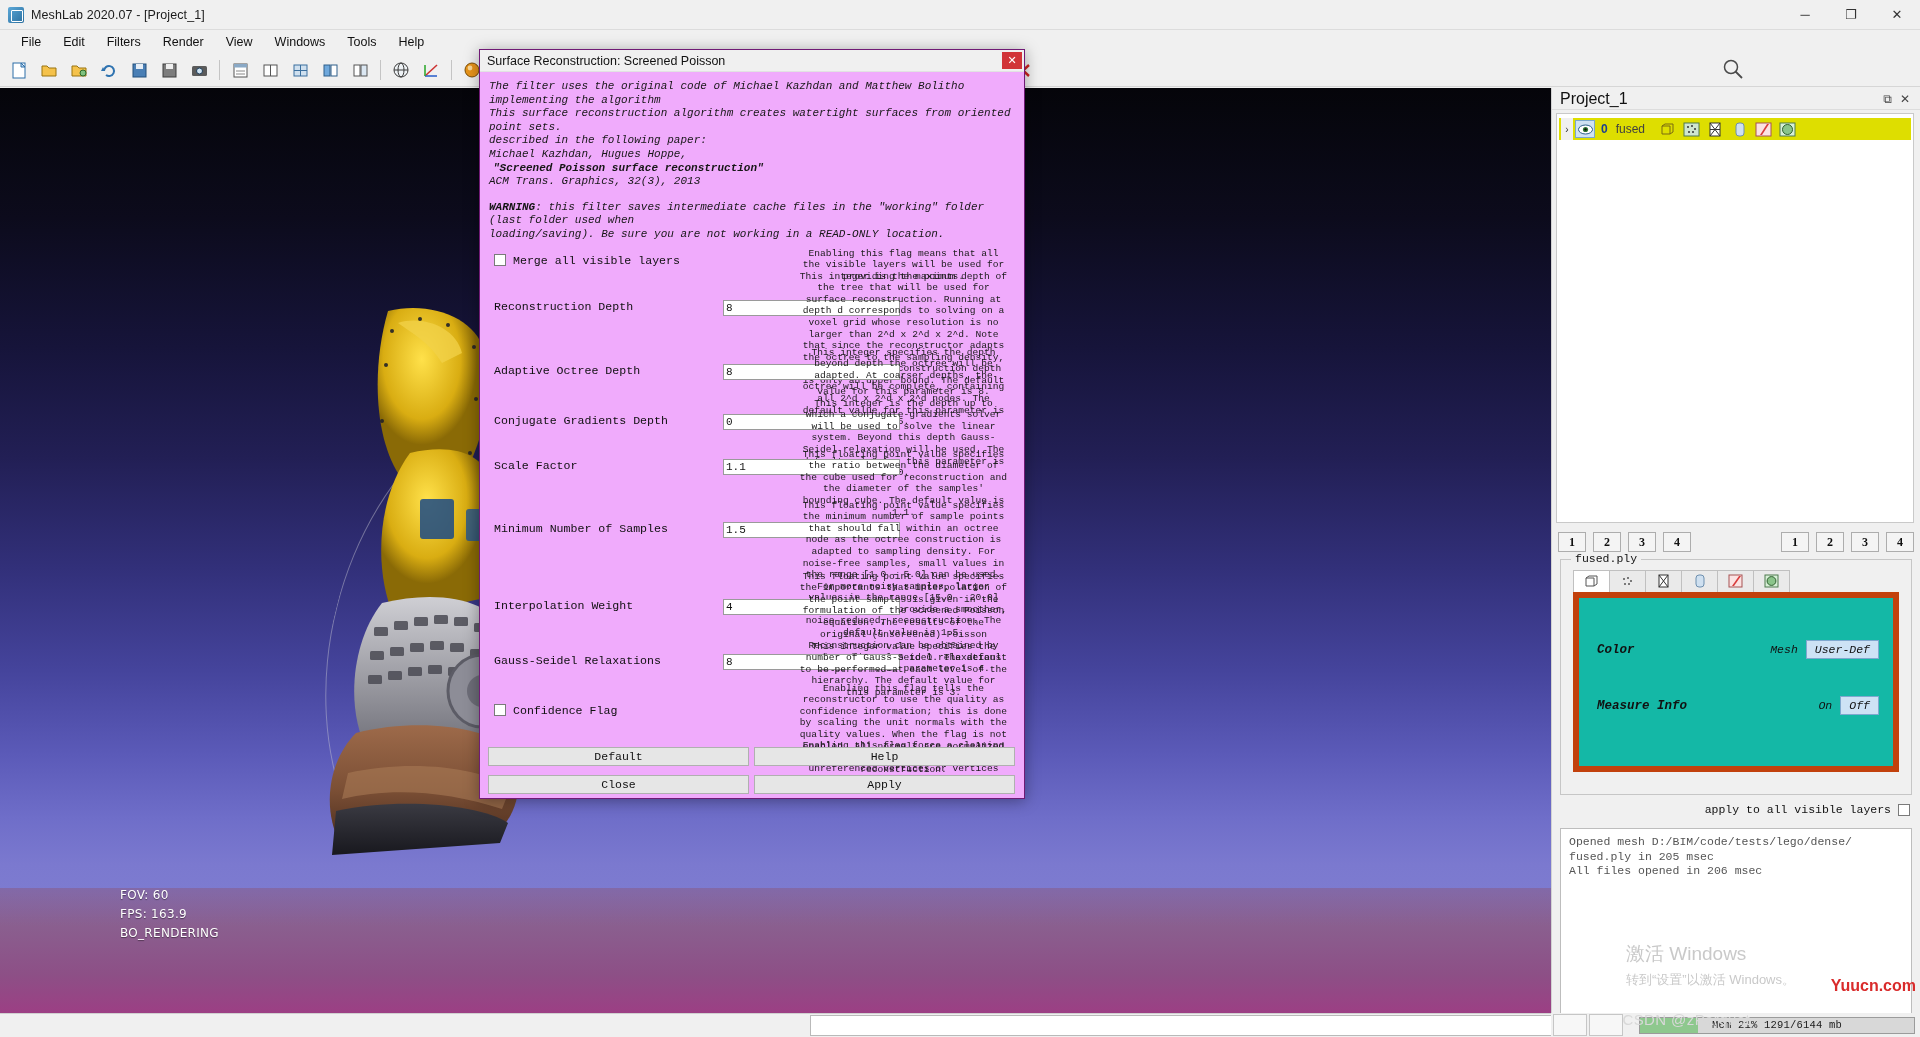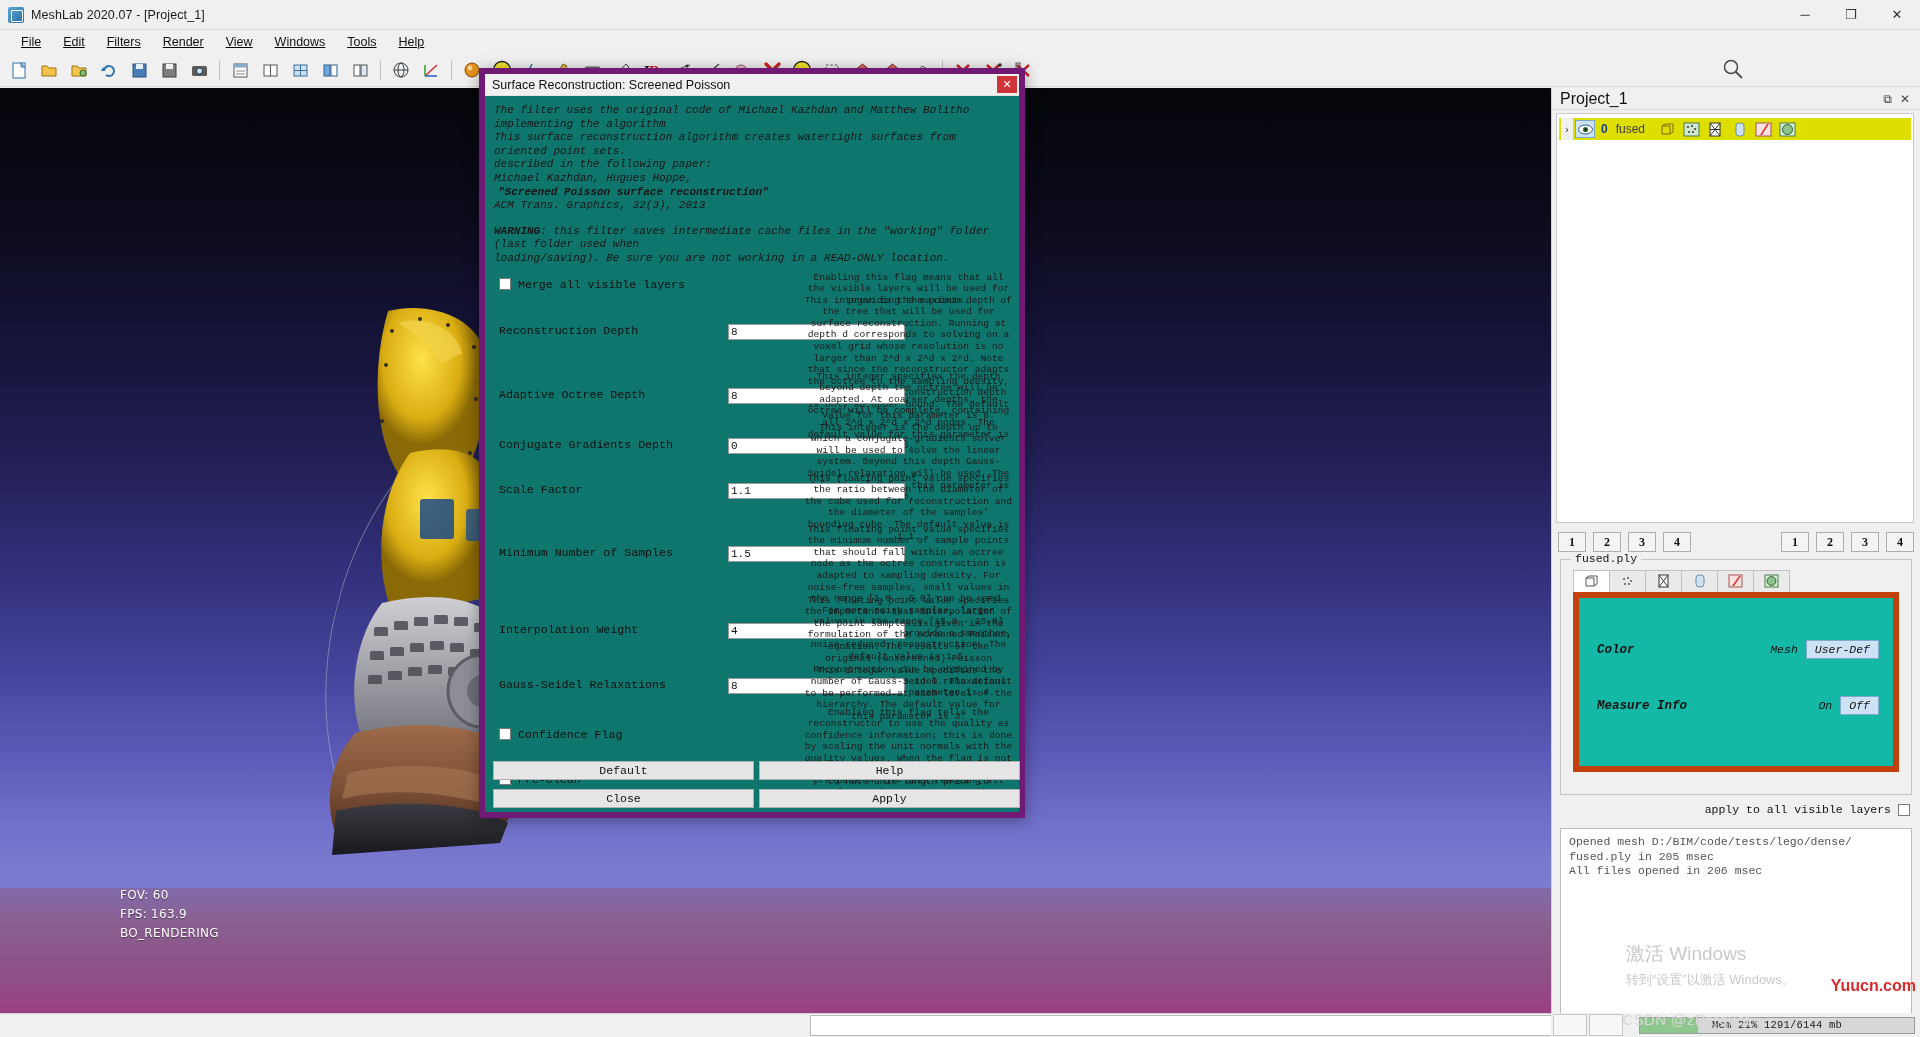--- a/index.html
+++ b/index.html
@@ -29,21 +29,21 @@
   .tb-title { font-size: 12.5px; color: #1b1b1b; letter-spacing: .1px; }
   .tb-btns { margin-left: auto; display: flex; height: 30px; }
   .tb-btn {
     width: 46px; height: 30px; display: flex; align-items: center; justify-content: center;
     font-size: 13px; color: #333;
   }
 
   
   .menubar {
     position: absolute; top: 30px; left: 0; width: 1920px; height: 24px;
-    background: #f0f0f0; display: flex; align-items: center; padding-left: 10px; text-decoration: underline;
+    background: #f0f0f0; display: flex; align-items: center; padding-left: 10px;
   }
   .menu-item {
     font-size: 12.5px; color: #111; padding: 3px 11px; cursor: default;
   }
 
   
   .toolbar {
     position: absolute; top: 54px; left: 0; width: 1920px; height: 33px;
     background: #f0f0f0; display: flex; align-items: center; padding-left: 4px;
     border-bottom: 1px solid #d6d6d6;
@@ -208,22 +208,22 @@
   }
   .watermark {
     position: absolute; left: 74px; bottom: 24px; pointer-events: none;
   }
   .wm1 { font-size: 19px; color: #c9c9c9; }
   .wm2 { font-size: 13px; color: #c9c9c9; margin-top: 4px; }
   .wm-red { position: absolute; right: 4px; bottom: 18px; color: #d92b2b; font-size: 16px; font-weight: 600;}
 
   
   .dialog {
-    position: absolute; left: 479px; top: 68px; width: 546px; height: 750px;
-    background: #0f766e; border: 6px solid #701a75; box-shadow: 0 2px 14px rgba(0,0,0,.35);
+    position: absolute; left: 479px; top: 49px; width: 546px; height: 750px;
+    background: #f0abfc; border: 1px solid #701a75; box-shadow: 0 2px 14px rgba(0,0,0,.35);
   }
   .dlg-title {
     height: 22px; background: #f0f0f0; display: flex; align-items: center;
     padding-left: 7px; border-bottom: 1px solid #e2e2e2;
   }
   .dlg-title .t { font-size: 12.5px; color: #111; }
   .dlg-x {
     margin-left: auto; width: 20px; height: 17px; margin-right: 2px;
     background: #d13438; color: #fff; font-size: 11px; display: flex;
     align-items: center; justify-content: center;

